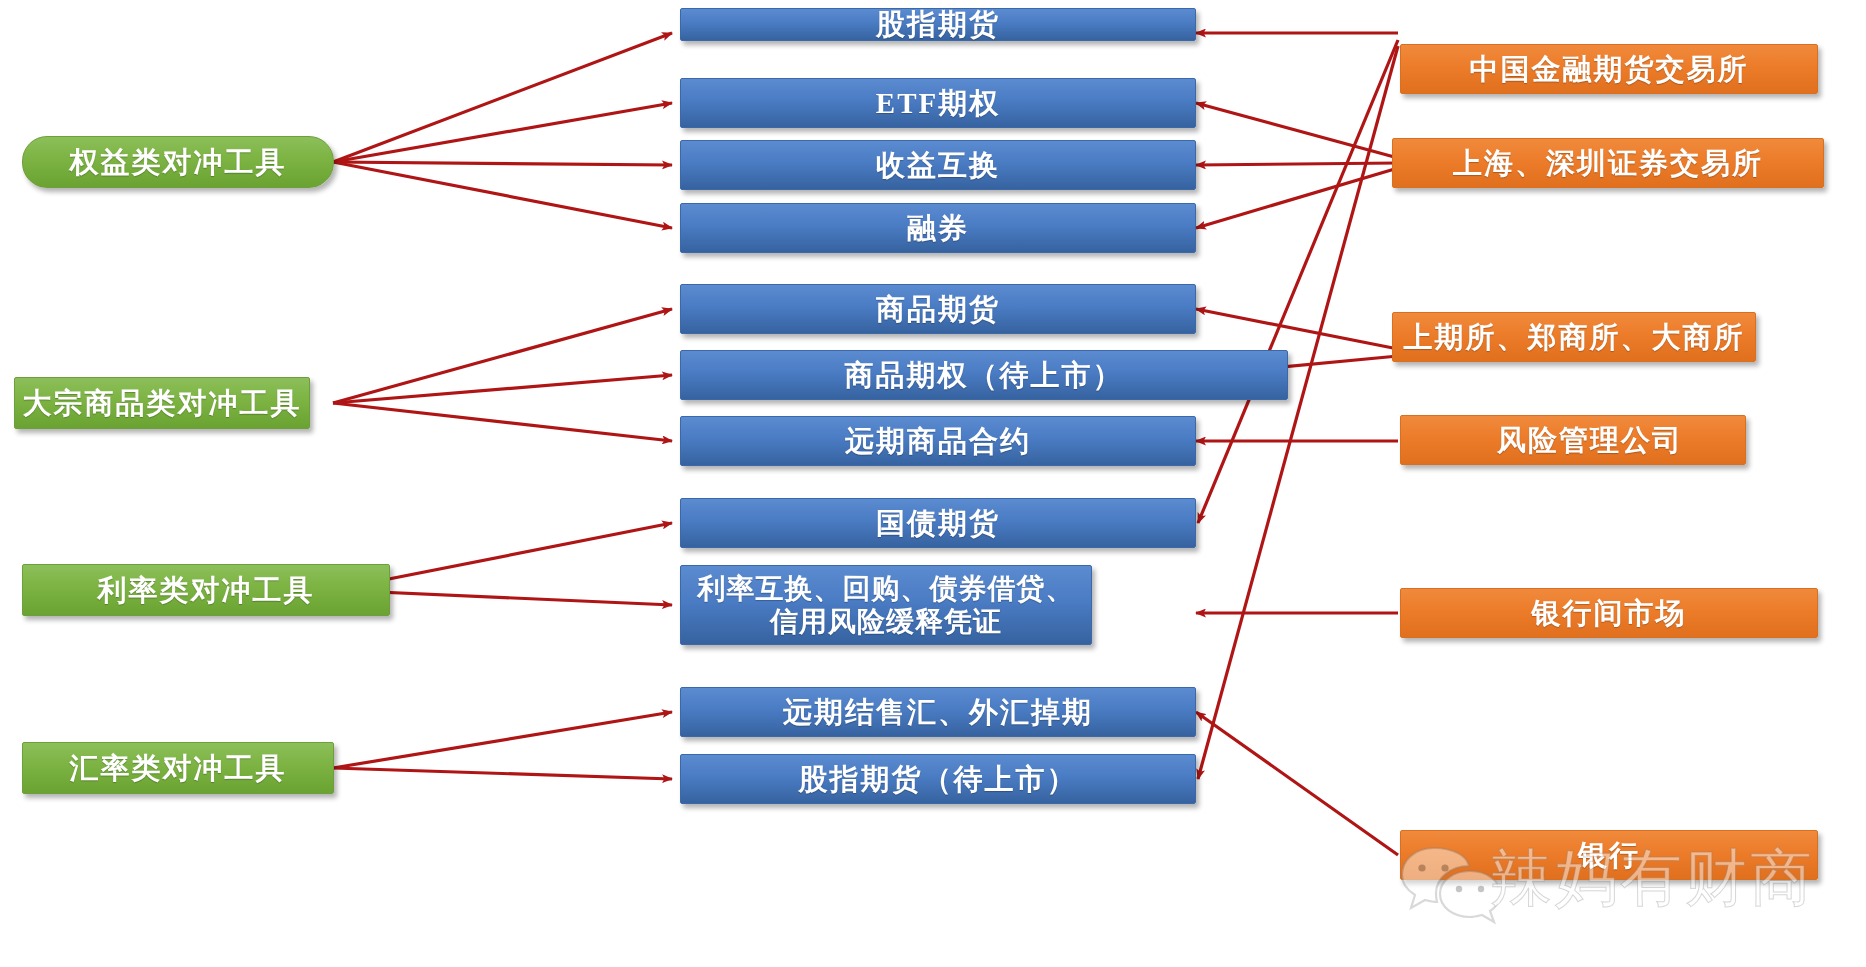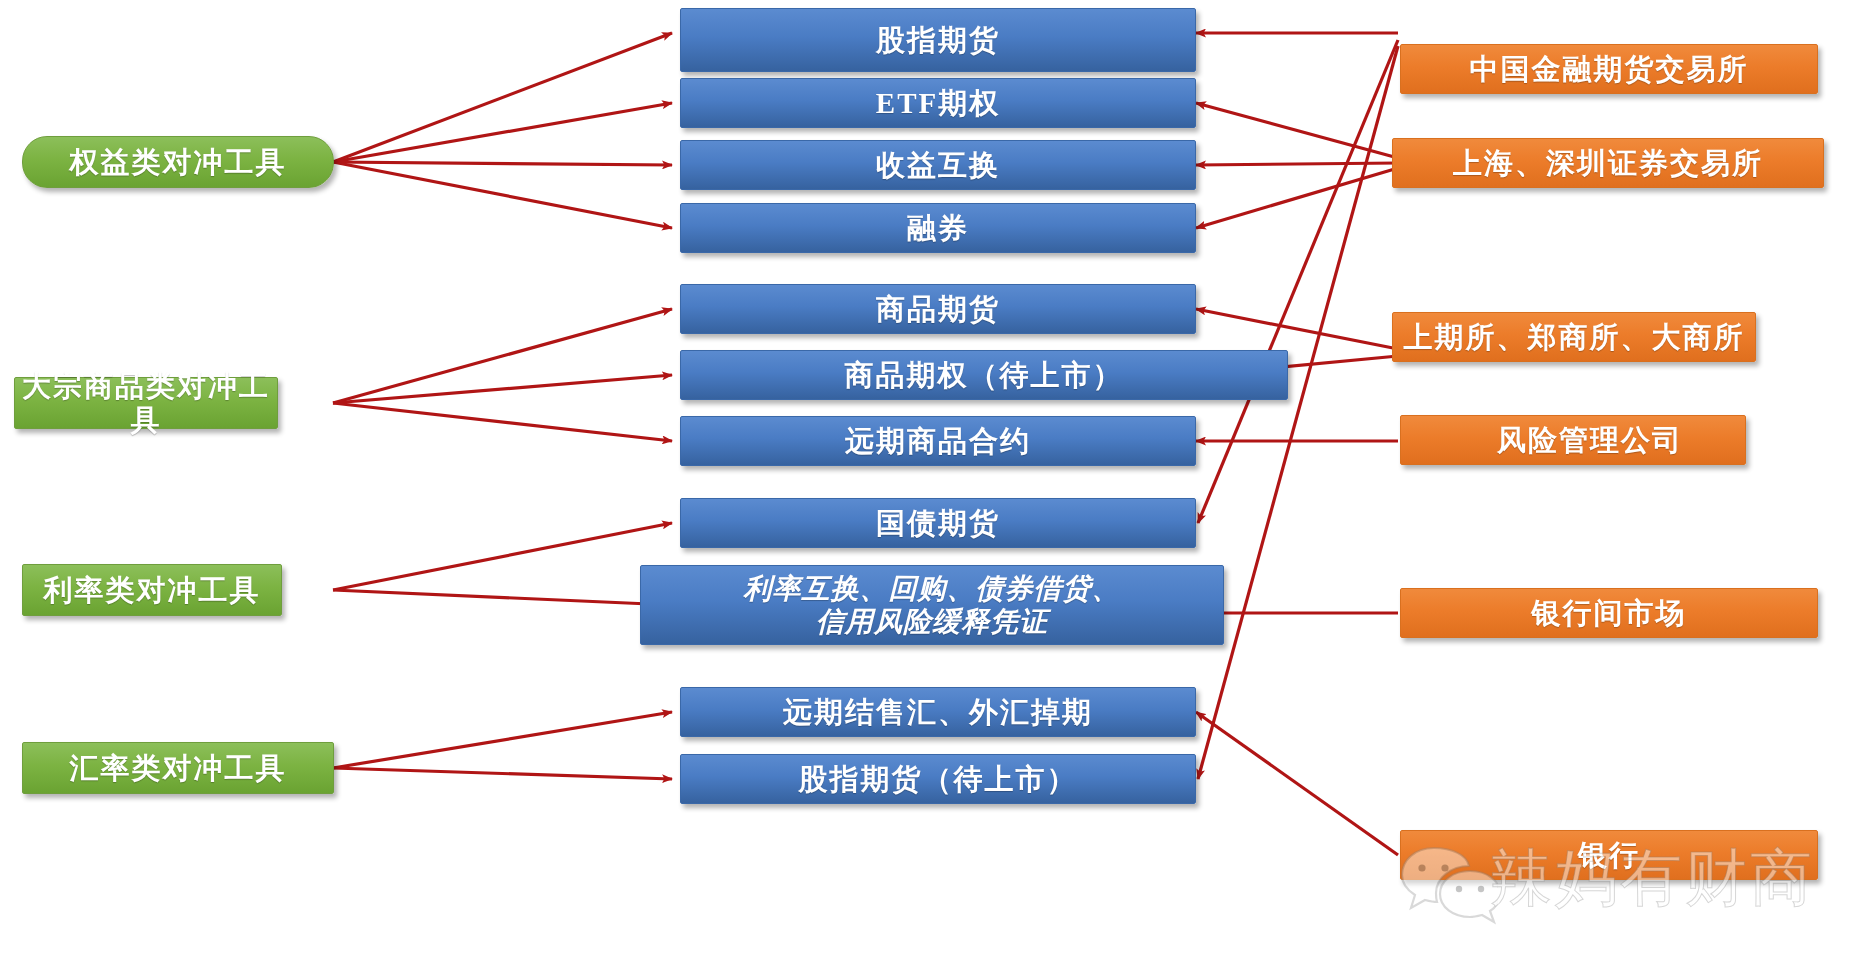--- a/index.html
+++ b/index.html
@@ -107,31 +107,31 @@
 
       <path d="M1398,613 L1196,613"></path>
 
       <path d="M1398,855 L1196,712"></path>
     </g>
   </svg>
 
   <div class="node green" style="left:22px;top:136px;width:312px;height:52px;border-radius:25px;">
     <span>权益类对冲工具</span>
   </div>
-  <div class="node green" style="left:14px;top:377px;width:264px;height:52px;">
+  <div class="node green" style="left:14px;top:377px;width:296px;height:52px;">
     <span>大宗商品类对冲工具</span>
   </div>
-  <div class="node green" style="left:22px;top:564px;width:260px;height:52px;">
+  <div class="node green" style="left:22px;top:564px;width:368px;height:52px;">
     <span>利率类对冲工具</span>
   </div>
   <div class="node green" style="left:22px;top:742px;width:312px;height:52px;">
     <span>汇率类对冲工具</span>
   </div>
 
-  <div class="node blue" style="left:680px;top:8px;width:516px;height:64px;">
+  <div class="node blue" style="left:680px;top:8px;width:516px;height:33px;">
     <span>股指期货</span>
   </div>
   <div class="node blue" style="left:680px;top:78px;width:516px;height:50px;">
     <span>ETF期权</span>
   </div>
   <div class="node blue" style="left:680px;top:140px;width:516px;height:50px;">
     <span>收益互换</span>
   </div>
   <div class="node blue" style="left:680px;top:203px;width:516px;height:50px;">
     <span>融券</span>
@@ -143,21 +143,21 @@
   <div class="node blue" style="left:680px;top:350px;width:608px;height:50px;">
     <span>商品期权（待上市）</span>
   </div>
   <div class="node blue" style="left:680px;top:416px;width:516px;height:50px;">
     <span>远期商品合约</span>
   </div>
 
   <div class="node blue" style="left:680px;top:498px;width:516px;height:50px;">
     <span>国债期货</span>
   </div>
-  <div class="node blue two-line" style="left:640px;top:565px;width:584px;height:80px;font-style:italic;">
+  <div class="node blue two-line" style="left:680px;top:565px;width:412px;height:80px;">
     <span style="white-space:pre-line;">利率互换、回购、债券借贷、
 信用风险缓释凭证</span>
   </div>
 
   <div class="node blue" style="left:680px;top:687px;width:516px;height:50px;">
     <span>远期结售汇、外汇掉期</span>
   </div>
   <div class="node blue" style="left:680px;top:754px;width:516px;height:50px;">
     <span>股指期货（待上市）</span>
   </div>

